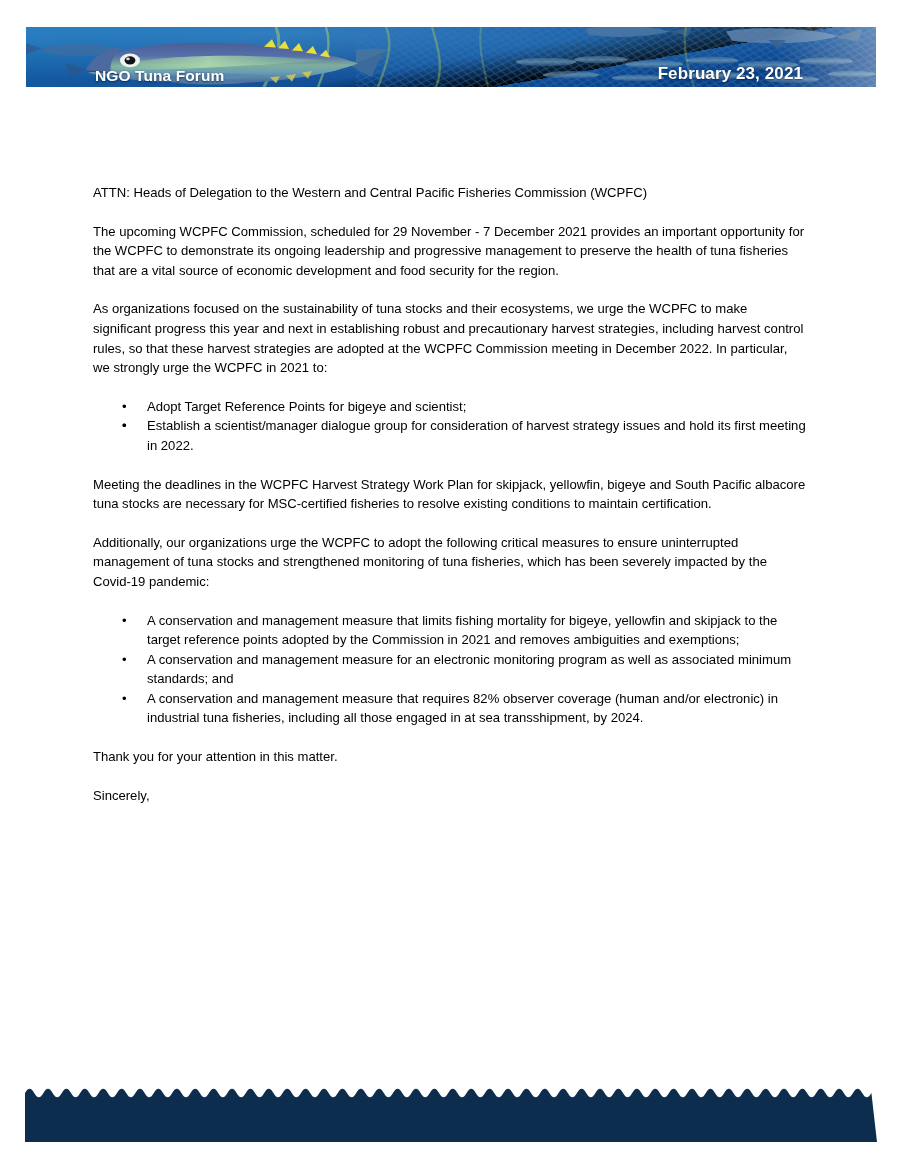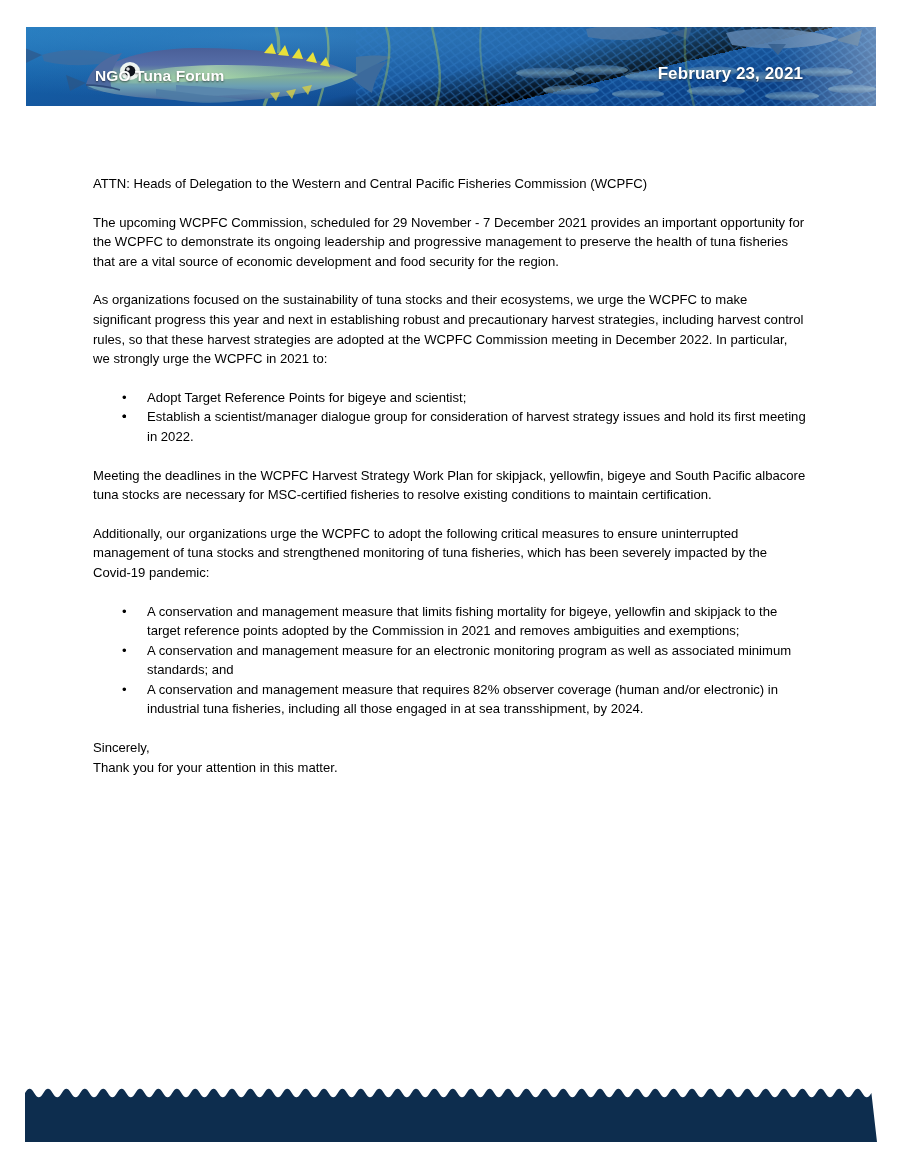--- a/index.html
+++ b/index.html
@@ -16,21 +16,21 @@
     font-family: "Liberation Sans", sans-serif;
     color: #000000;
   }
 
   
   .banner {
     position: absolute;
     left: 26px;
     top: 27px;
     width: 850px;
-    height: 79px;
+    height: 60px;
     overflow: hidden;
     background: #0b4a8f;
   }
   .banner-art {
     position: absolute;
     inset: 0;
     width: 100%;
     height: 100%;
     display: block;
   }
@@ -63,21 +63,21 @@
   .doc-body {
     position: absolute;
     left: 93px;
     top: 166px;
     width: 714px;
     font-size: 13.1px;
     line-height: 19.6px;
     color: #000000;
   }
   .para {
-    margin: 8px 0 19px 0;
+    margin: 17px 0 19px 0;
   }
   .headline {
     margin: 0 0 19px 0;
     font-weight: bold;
   }
   .bullets {
     list-style: none;
     margin: 0 0 19px 0;
     padding: 0;
   }
@@ -282,23 +282,23 @@
     <li>
       <span class="bullet-dot">•</span>
       <span>A conservation and management measure for an electronic monitoring program as well as associated minimum standards; and</span>
     </li>
     <li>
       <span class="bullet-dot">•</span>
       <span>A conservation and management measure that requires 82% observer coverage (human and/or electronic) in industrial tuna fisheries, including all those engaged in at sea transshipment, by 2024.</span>
     </li>
   </ul>
 
+  <p class="closing">Thank you for your attention in this matter.</p>
+
   <p class="closing last">Sincerely,</p>
-
-  <p class="closing">Thank you for your attention in this matter.</p>
 
 </div>
 
 <div class="footer-wave">
   <svg viewBox="0 0 852 60" preserveAspectRatio="none">
     <path d="M0 11
              q4.6 -8.5 9.2 0 q4.6 8.5 9.2 0 q4.6 -8.5 9.2 0 q4.6 8.5 9.2 0
              q4.6 -8.5 9.2 0 q4.6 8.5 9.2 0 q4.6 -8.5 9.2 0 q4.6 8.5 9.2 0
              q4.6 -8.5 9.2 0 q4.6 8.5 9.2 0 q4.6 -8.5 9.2 0 q4.6 8.5 9.2 0
              q4.6 -8.5 9.2 0 q4.6 8.5 9.2 0 q4.6 -8.5 9.2 0 q4.6 8.5 9.2 0

